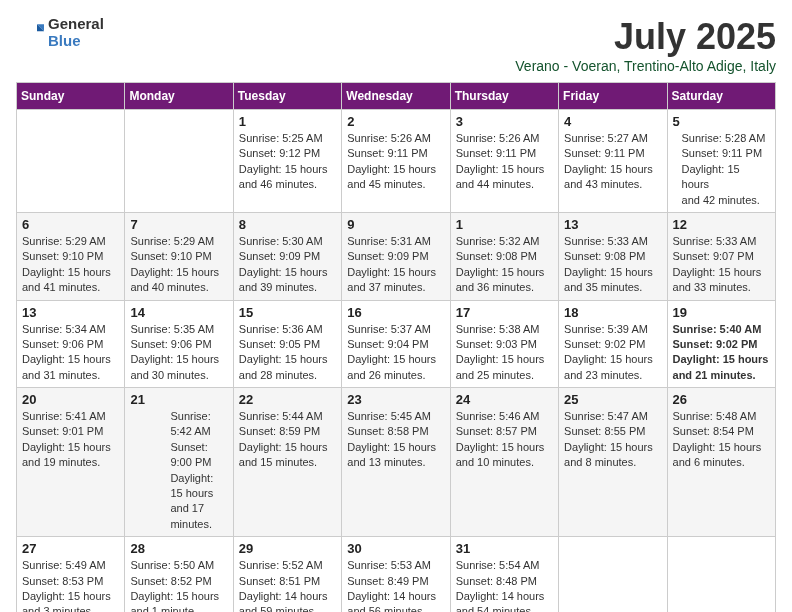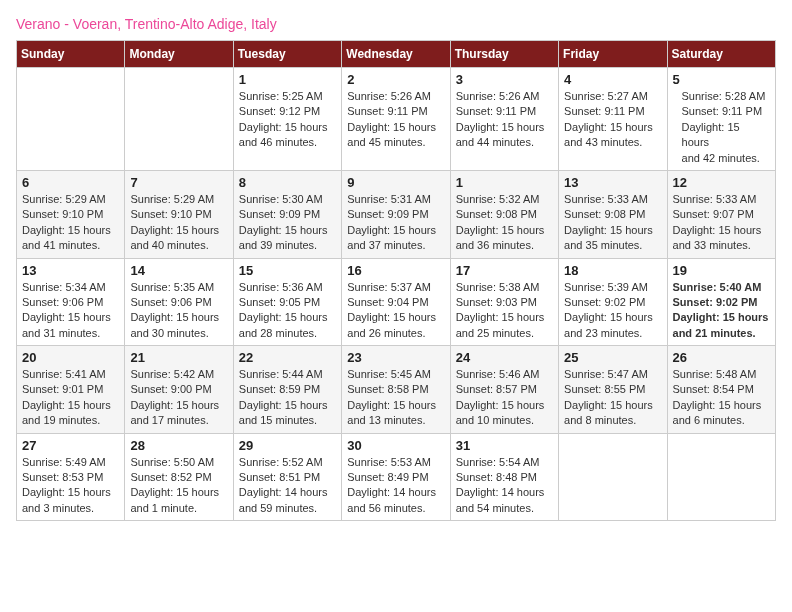--- a/index.html
+++ b/index.html
@@ -28,29 +28,29 @@
     .title-block {
       text-align: right;
     }
     .month-title {
       font-size: 36px;
       font-weight: bold;
       color: #333;
     }
     .location {
       font-size: 14px;
-      color: #ec4899;
+      color: #14532d;
     }
     .calendar {
       width: 100%;
       border-collapse: collapse;
       font-size: 11px;
     }
     .calendar thead tr th {
-      background-color: #7f1d1d;
+      background-color: #701a75;
       color: #fff;
       padding: 6px 4px;
       font-size: 12px;
       font-weight: bold;
       border: 1px solid #ccc;
       text-align: left;
     }
     .calendar tbody tr td {
       border: 1px solid #ccc;
       vertical-align: top;
@@ -74,21 +74,33 @@
       line-height: 1.4;
     }
     .empty-cell {
       background: #fff !important;
     }
   </style>
 </head>
 <body>
 
 <div class="header">
+  <div class="logo">
+    <svg class="logo-icon" viewBox="0 0 32 32">
+      <rect x="0" y="0" width="32" height="32" fill="white"></rect>
+      <polygon points="24,6 32,6 32,14" fill="#3a7abf"></polygon>
+      <polygon points="24,6 32,14 24,14" fill="#1a5a9f"></polygon>
+    </svg>
+    <div>
+      <div style="font-size:15px;font-weight:bold;color:#333;line-height:1.1">General</div>
+      <div style="font-size:15px;font-weight:bold;color:#3a7abf;line-height:1.1">Blue</div>
+    </div>
+  </div>
   <div class="title-block">
+    <div class="month-title">July 2025</div>
     <div class="location">Verano - Voeran, Trentino-Alto Adige, Italy</div>
   </div>
 </div>
 
 <table class="calendar">
   <thead>
     <tr id="calendar-header-row">
         <th>Sunday</th>
         <th>Monday</th>
         <th>Tuesday</th>
@@ -243,21 +255,21 @@
       <tr>
         <td>
           <div class="cell-day">20</div>
           <div class="cell-info" style="white-space: pre-line;">Sunrise: 5:41 AM
 Sunset: 9:01 PM
 Daylight: 15 hours
 and 19 minutes.</div>
         </td>
         <td>
           <div class="cell-day">21</div>
-          <div class="cell-info" style="white-space: pre-line;">Sunrise: 5:42 AM
+          <div class="cell-info" style="white-space: pre-line; margin-left: 40px;">Sunrise: 5:42 AM
 Sunset: 9:00 PM
 Daylight: 15 hours
 and 17 minutes.</div>
         </td>
         <td>
           <div class="cell-day">22</div>
           <div class="cell-info" style="white-space: pre-line;">Sunrise: 5:44 AM
 Sunset: 8:59 PM
 Daylight: 15 hours
 and 15 minutes.</div>

